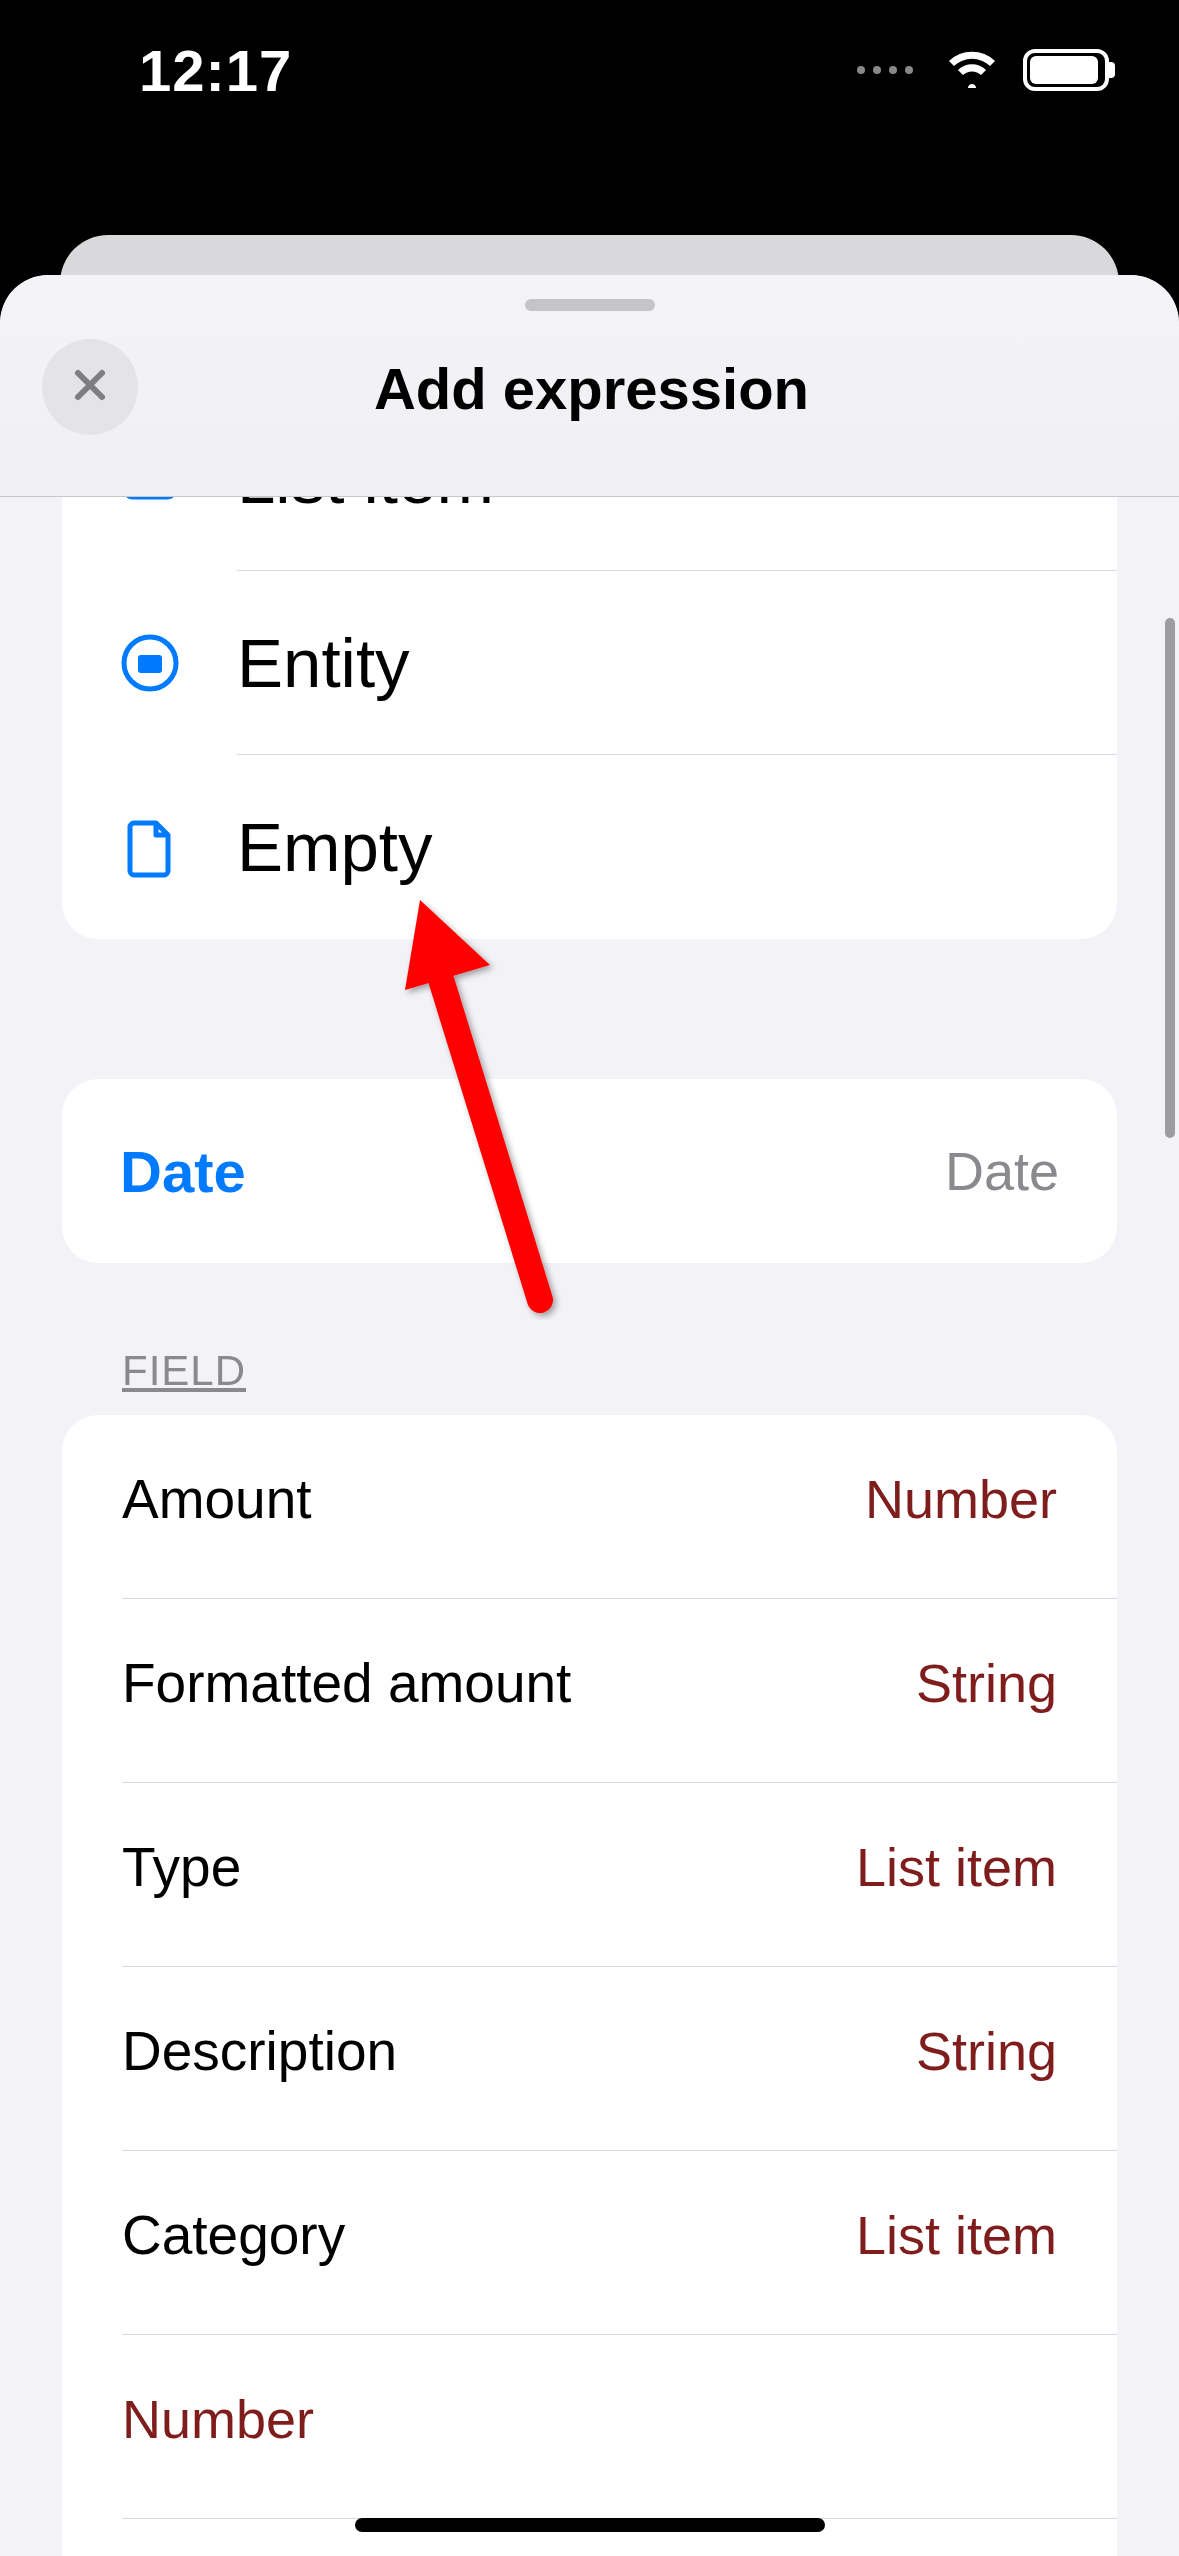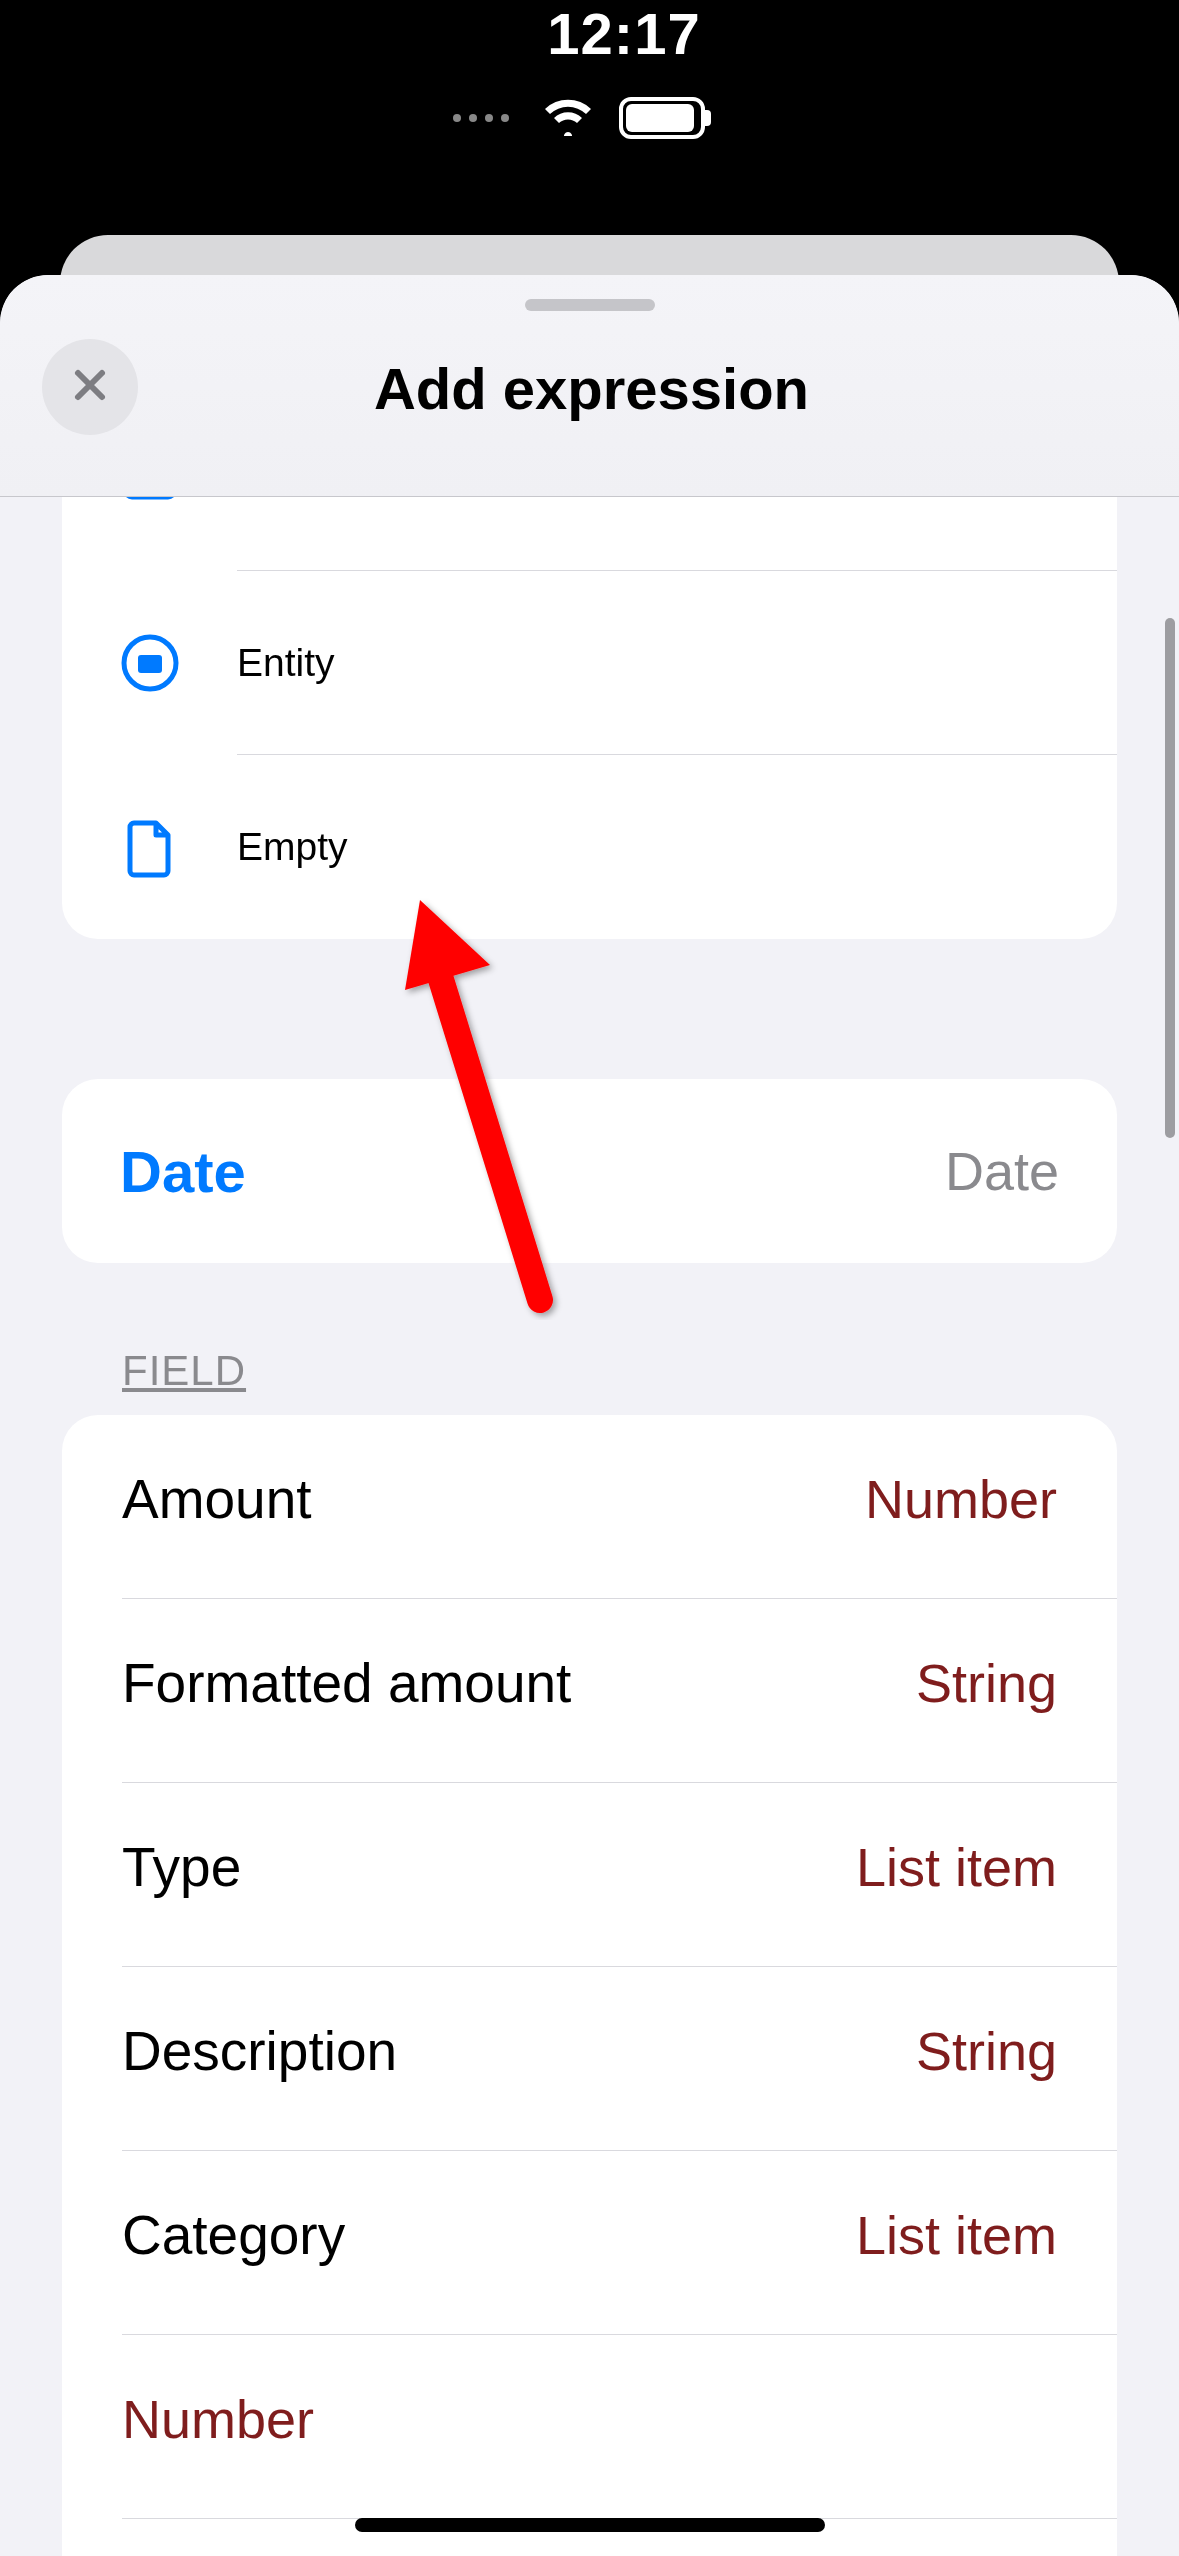--- a/index.html
+++ b/index.html
@@ -18,21 +18,20 @@
   }
   .status-bar {
     position: absolute;
     top: 0; left: 0; right: 0;
     height: 180px;
     color: #fff;
     display: flex;
     align-items: center;
     justify-content: space-between;
     padding: 0 70px 40px 49px;
-    flex-direction: column;
   }
   .status-time {
     font-size: 58px;
     font-weight: 600;
     letter-spacing: 1px;
     margin-left: 90px;
   }
   .status-right {
     display: flex;
     align-items: center;
@@ -153,21 +152,21 @@
   }
   .icon-row .icon-slot {
     width: 175px;
     flex: 0 0 175px;
     display: flex;
     align-items: center;
     justify-content: center;
   }
   .icon-row .icon-slot svg { width: 64px; height: 64px; }
   .icon-row .row-label {
-    font-size: 39px;
+    font-size: 69px;
     font-weight: 400;
     color: #000;
   }
   .icon-row:not(:last-child)::after {
     content: "";
     position: absolute;
     left: 175px; right: 0; bottom: 0;
     height: 1.5px;
     background: #d9d9de;
   }

